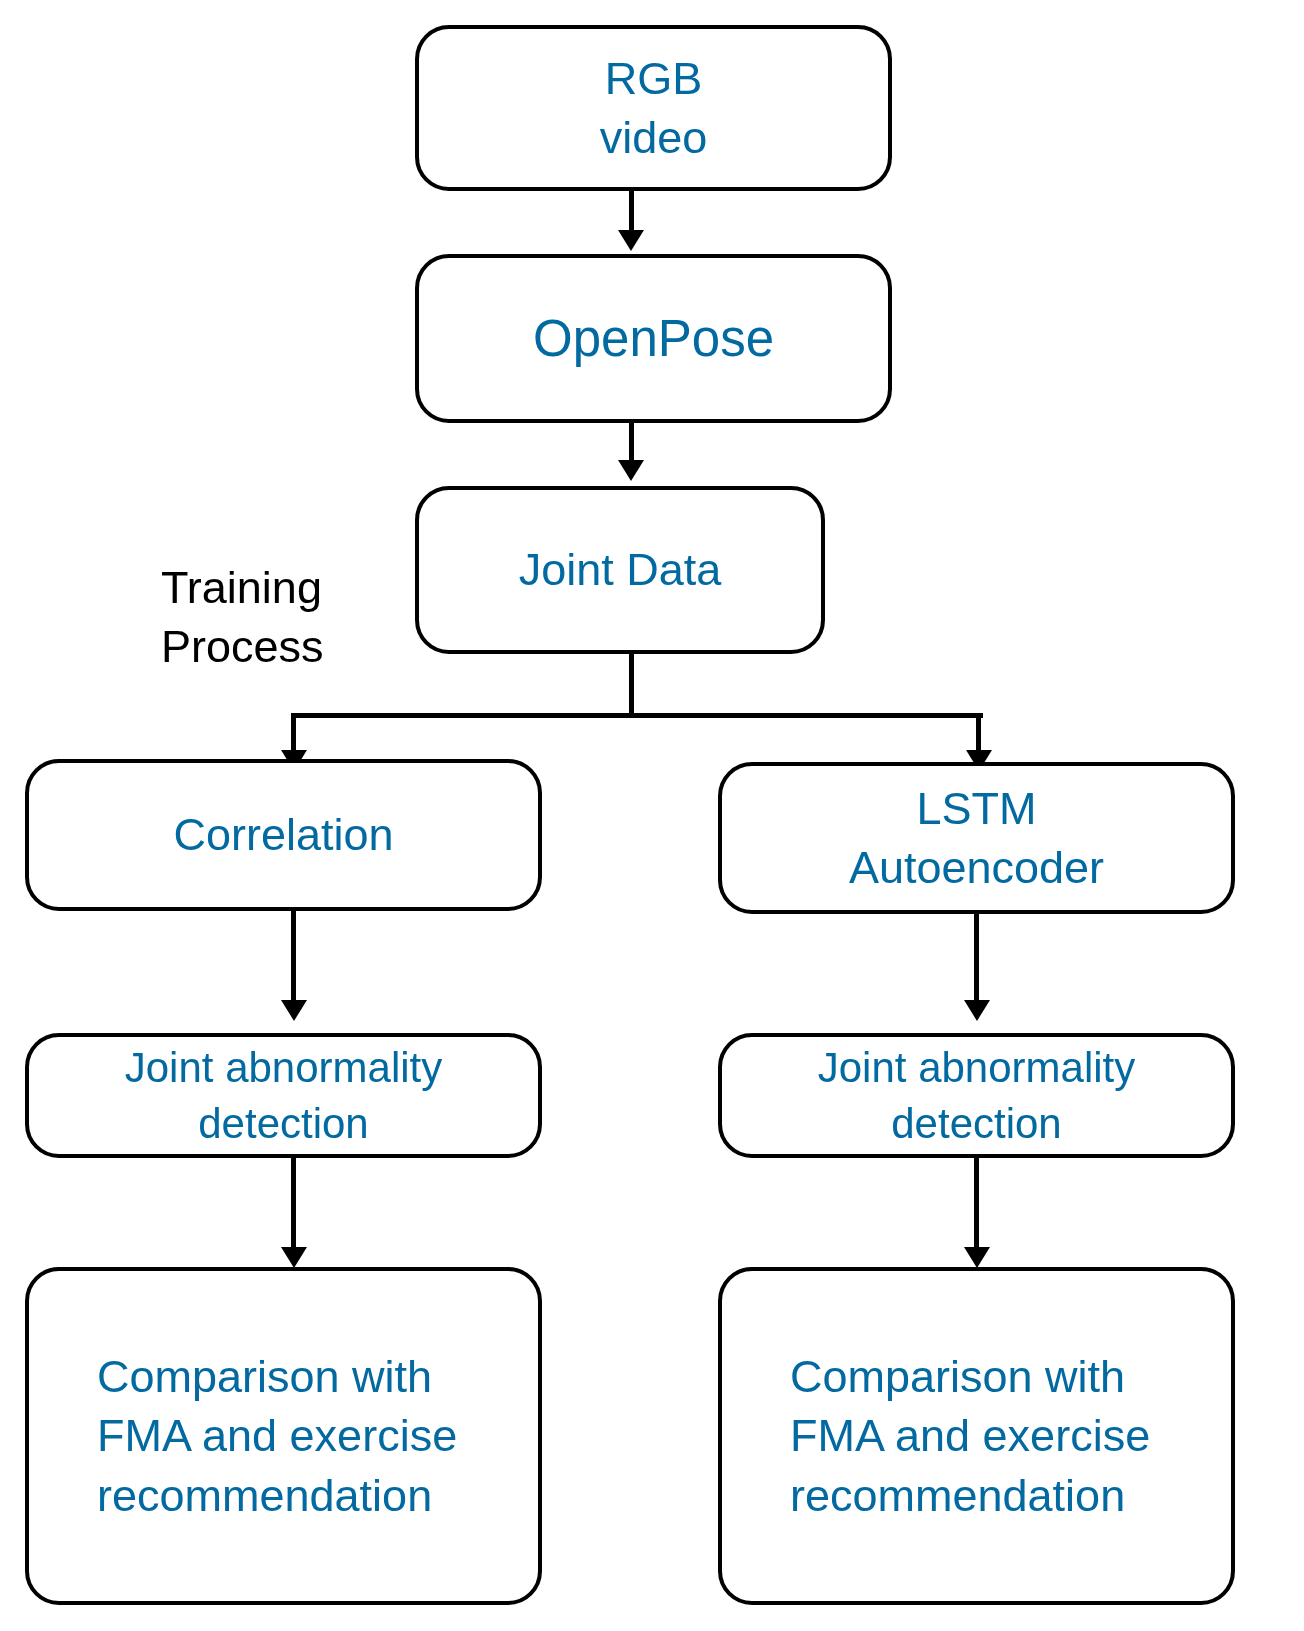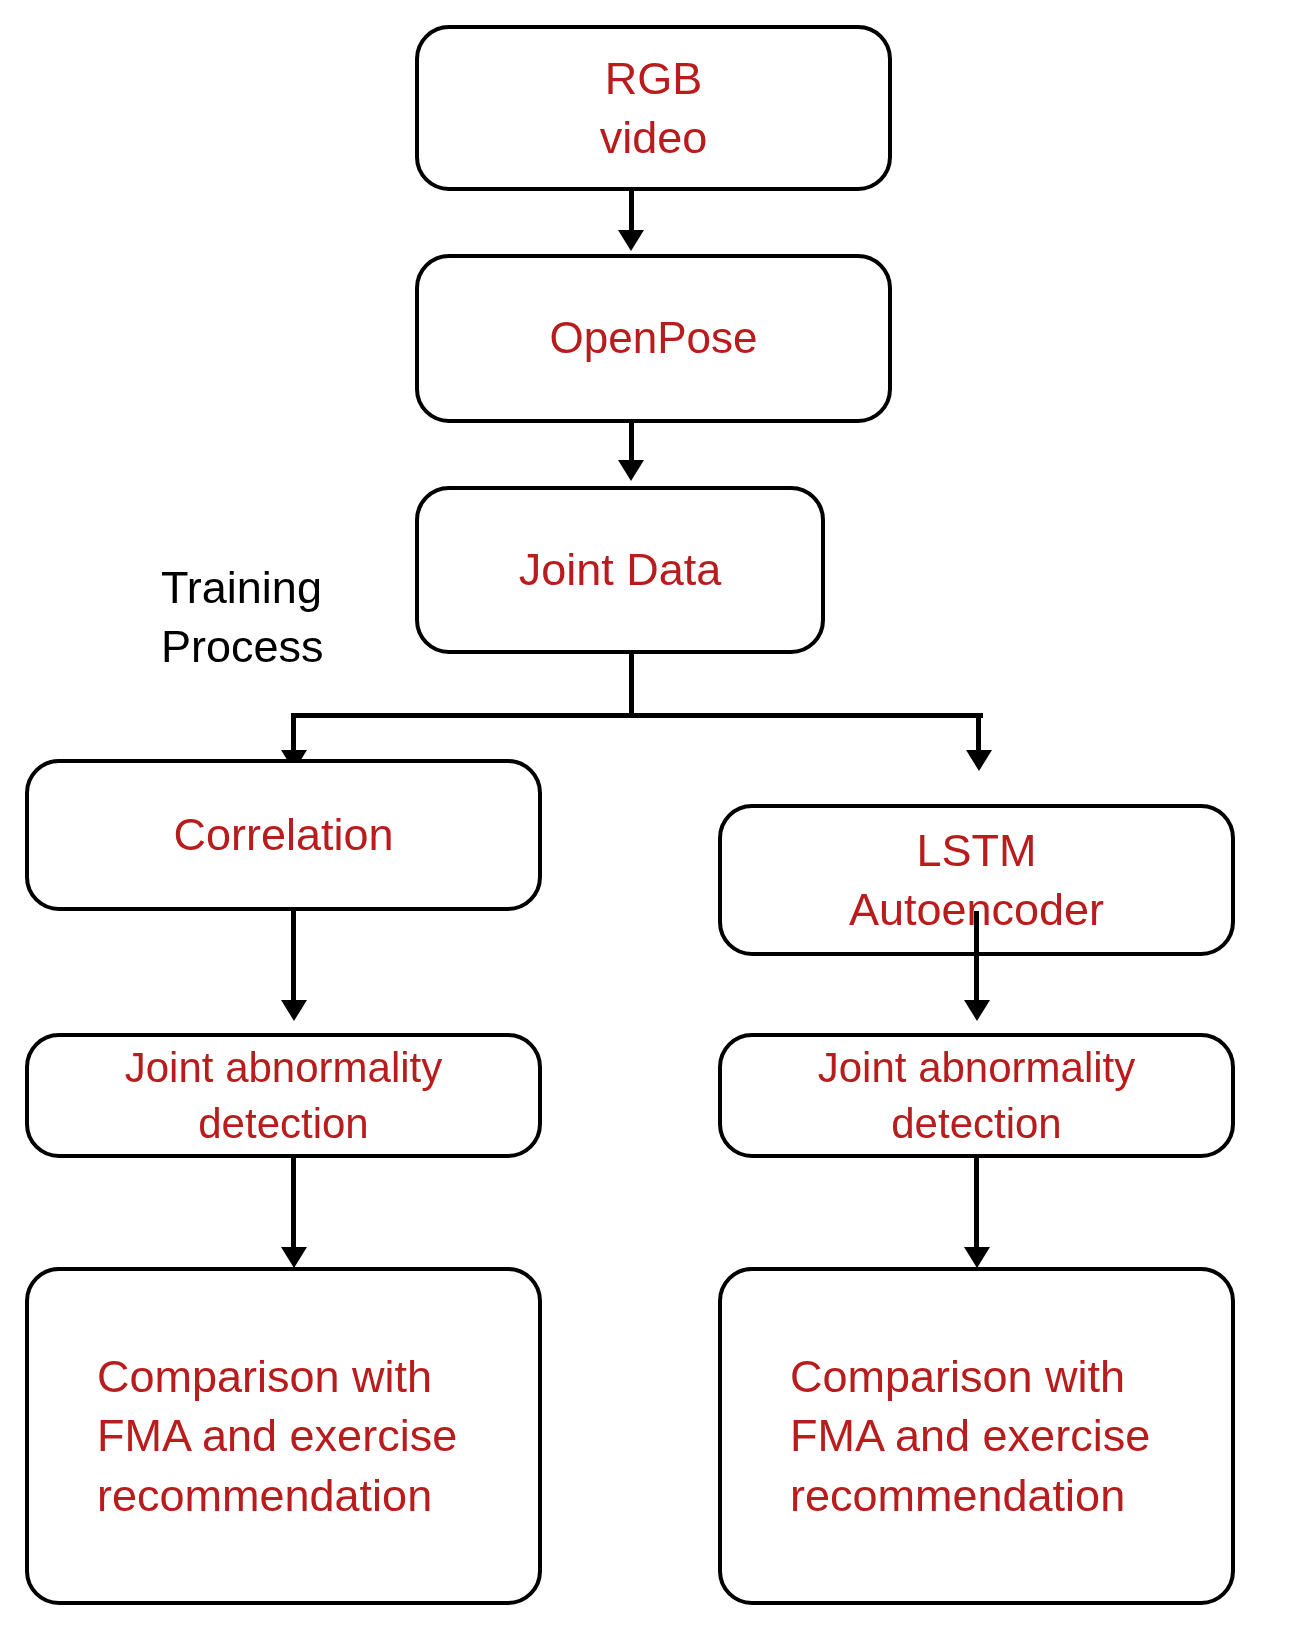--- a/index.html
+++ b/index.html
@@ -17,21 +17,21 @@
   }
   .node {
     position: absolute;
     box-sizing: border-box;
     border: 4px solid #000000;
     border-radius: 34px;
     background: #ffffff;
     display: flex;
     align-items: center;
     justify-content: center;
-    color: #b91c1c;
+    color: #0369a1;
     line-height: 1.32;
     text-align: center;
     white-space: pre-line;
   }
   .node.left-text {
     justify-content: flex-start;
     text-align: left;
   }
   .side-label {
     position: absolute;
@@ -60,40 +60,40 @@
 <body>
 
 <div id="canvas">
 
   <div class="node" style="left:415px; top:25px; width:477px; height:166px; font-size:45px;">RGB
 video</div>
 
   <div class="edge v-line" style="left:629px; top:191px; height:46px;"></div>
   <div class="arrowhead" style="left:618px; top:230px;"></div>
 
-  <div class="node" style="left:415px; top:254px; width:477px; height:169px; font-size:44px;">OpenPose</div>
+  <div class="node" style="left:415px; top:254px; width:477px; height:169px; font-size:51px;">OpenPose</div>
 
   <div class="edge v-line" style="left:629px; top:423px; height:45px;"></div>
   <div class="arrowhead" style="left:618px; top:460px;"></div>
 
   <div class="node" style="left:415px; top:486px; width:410px; height:168px; font-size:45px;">Joint Data</div>
 
   <div class="side-label" style="left:161px; top:558px; font-size:45px;">Training
 Process</div>
 
   <div class="edge v-line" style="left:629px; top:654px; height:63px;"></div>
   <div class="edge h-line" style="left:293px; top:713px; width:690px;"></div>
   <div class="edge v-line" style="left:291px; top:713px; height:46px;"></div>
   <div class="arrowhead" style="left:281px; top:750px;"></div>
   <div class="edge v-line" style="left:976px; top:713px; height:46px;"></div>
   <div class="arrowhead" style="left:966px; top:750px;"></div>
 
   <div class="node" style="left:25px; top:759px; width:517px; height:152px; font-size:45px;">Correlation</div>
 
-  <div class="node" style="left:718px; top:804px; width:517px; height:152px; font-size:45px;">LSTM
+  <div class="node" style="left:718px; top:762px; width:517px; height:152px; font-size:45px;">LSTM
 Autoencoder</div>
 
   <div class="edge v-line" style="left:291px; top:911px; height:92px;"></div>
   <div class="arrowhead" style="left:281px; top:1000px;"></div>
 
   <div class="edge v-line" style="left:974px; top:911px; height:92px;"></div>
   <div class="arrowhead" style="left:964px; top:1000px;"></div>
 
   <div class="node" style="left:25px; top:1033px; width:517px; height:125px; font-size:42px;">Joint abnormality
 detection</div>

